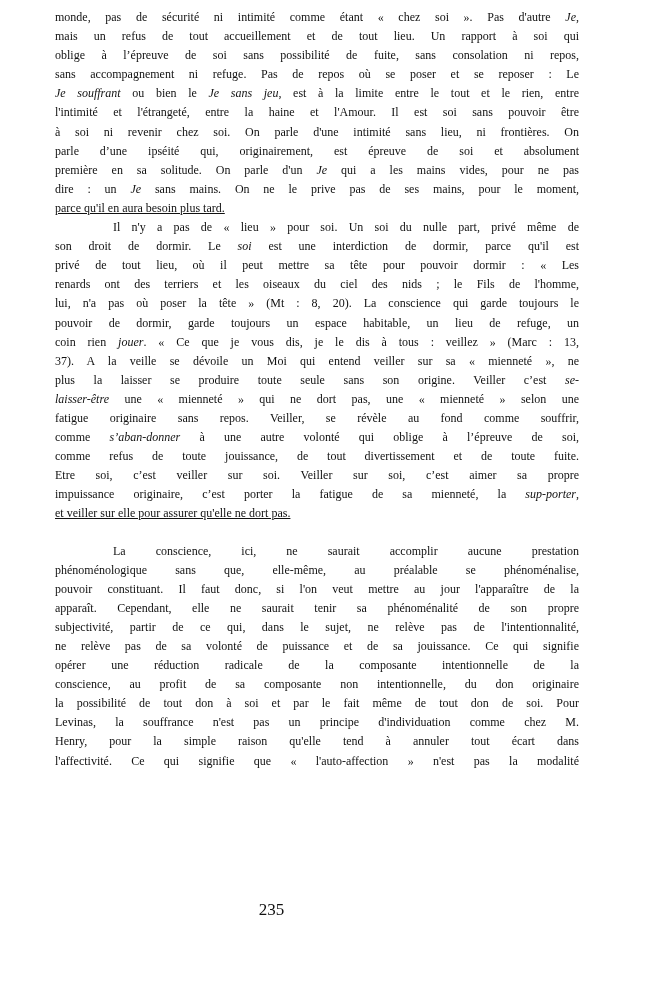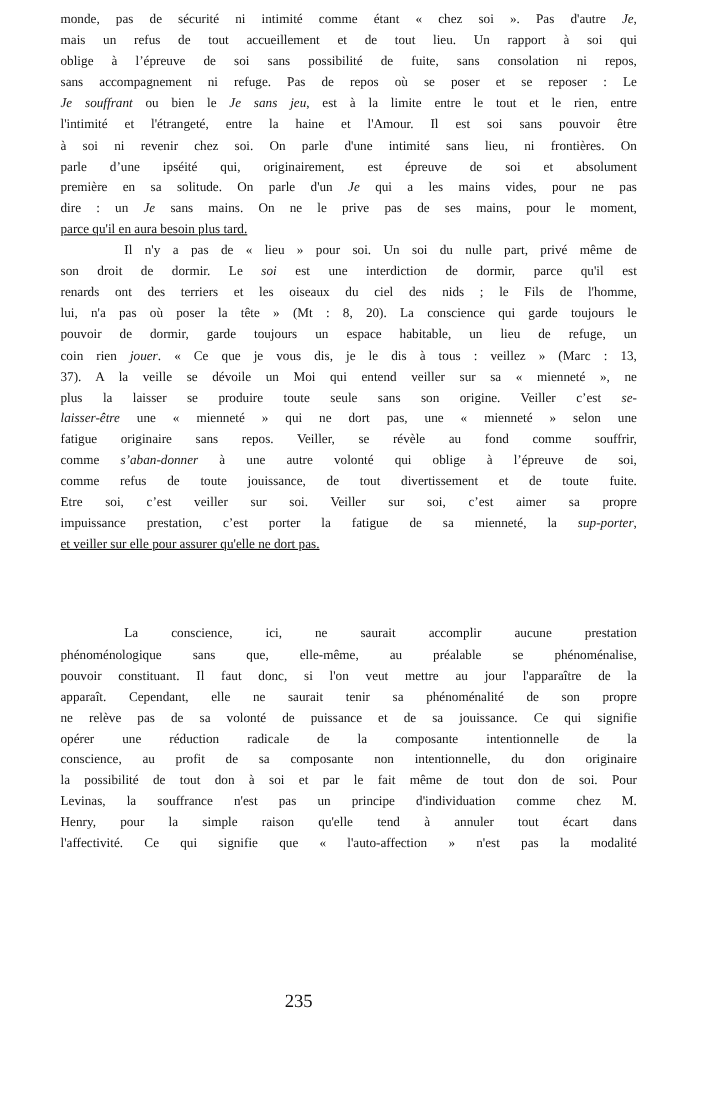--- a/index.html
+++ b/index.html
@@ -45,40 +45,42 @@
       <span class="line"><span>l'intimité et l'étrangeté, entre la haine et l'Amour. Il est soi sans pouvoir être</span></span>
       <span class="line"><span>à soi ni revenir chez soi. On parle d'une intimité sans lieu, ni frontières. On</span></span>
       <span class="line"><span>parle d’une ipséité qui, originairement, est épreuve de soi et absolument</span></span>
       <span class="line"><span>première en sa solitude. On parle d'un </span><em>Je</em><span> qui a les mains vides, pour ne pas</span></span>
       <span class="line"><span>dire : un </span><em>Je</em><span> sans mains.  On ne le prive pas de ses mains, pour le moment,</span></span>
       <span class="line last"><span>parce qu'il en aura besoin plus tard.</span></span>
     </div>
     <div class="para">
       <span class="line" style="text-indent: 58px;"><span>Il n'y a pas de « lieu » pour soi. Un soi du nulle part, privé même de</span></span>
       <span class="line"><span>son droit de dormir. Le </span><em>soi</em><span> est une interdiction de dormir, parce qu'il est</span></span>
+      <span class="line"><span>privé de tout lieu, où il peut mettre sa tête pour pouvoir dormir : « Les</span></span>
       <span class="line"><span>renards ont des terriers et les oiseaux du ciel des nids ; le Fils de l'homme,</span></span>
       <span class="line"><span>lui, n'a pas où poser la tête » (Mt : 8, 20). La conscience qui garde toujours le</span></span>
       <span class="line"><span>pouvoir de dormir, garde toujours un espace habitable, un lieu de refuge, un</span></span>
       <span class="line"><span>coin rien </span><em>jouer</em><span>. « Ce que je vous dis, je le dis à tous : veillez » (Marc : 13,</span></span>
       <span class="line"><span>37). A la veille se dévoile un Moi qui entend veiller sur sa « mienneté », ne</span></span>
       <span class="line"><span>plus la laisser se produire toute seule sans son origine. Veiller c’est </span><em>se-</em></span>
       <span class="line"><em>laisser-être</em><span> une « mienneté » qui ne dort pas, une « mienneté » selon une</span></span>
       <span class="line"><span>fatigue originaire  sans repos. Veiller, se révèle au fond comme souffrir,</span></span>
       <span class="line"><span>comme </span><em>s’aban-donner</em><span> à une autre volonté qui oblige à l’épreuve de soi,</span></span>
       <span class="line"><span>comme refus de toute jouissance, de tout divertissement et de toute fuite.</span></span>
       <span class="line"><span>Etre soi, c’est veiller sur soi. Veiller sur soi, c’est aimer sa propre</span></span>
-      <span class="line"><span>impuissance prestation, c’est porter la fatigue de sa mienneté, la </span><em>sup-porter</em><span>,</span></span>
+      <span class="line"><span>impuissance originaire, c’est porter la fatigue de sa mienneté, la </span><em>sup-porter</em><span>,</span></span>
       <span class="line last"><span>et veiller sur elle pour assurer qu'elle ne dort pas.</span></span>
     </div>
     <div class="gap"></div>
     <div class="para">
-      <span class="line" style="text-indent: 58px; margin-top: 44px;"><span>La conscience, ici, ne saurait accomplir aucune prestation</span></span>
+      <span class="line" style="text-indent: 58px;"><span>La conscience, ici, ne saurait accomplir aucune prestation</span></span>
       <span class="line"><span>phénoménologique sans que, elle-même, au préalable se phénoménalise,</span></span>
       <span class="line"><span>pouvoir constituant. Il faut donc, si l'on veut mettre au jour l'apparaître de la</span></span>
       <span class="line"><span>apparaît. Cependant, elle ne saurait tenir sa phénoménalité de son propre</span></span>
+      <span class="line"><span>subjectivité, partir de ce qui, dans le sujet, ne relève pas de l'intentionnalité,</span></span>
       <span class="line"><span>ne relève pas de sa volonté de puissance et de sa jouissance. Ce qui signifie</span></span>
       <span class="line"><span>opérer une réduction radicale de la composante intentionnelle de la</span></span>
       <span class="line"><span>conscience, au profit de sa composante non intentionnelle, du don originaire</span></span>
       <span class="line"><span>la possibilité de tout don à soi et par le fait même de tout don de soi. Pour</span></span>
       <span class="line"><span>Levinas, la souffrance n'est pas un principe d'individuation comme chez M.</span></span>
       <span class="line"><span>Henry, pour la simple raison qu'elle tend à annuler tout écart dans</span></span>
       <span class="line"><span>l'affectivité. Ce qui signifie que « l'auto-affection » n'est pas la modalité</span></span>
     </div>
   </div>
 

